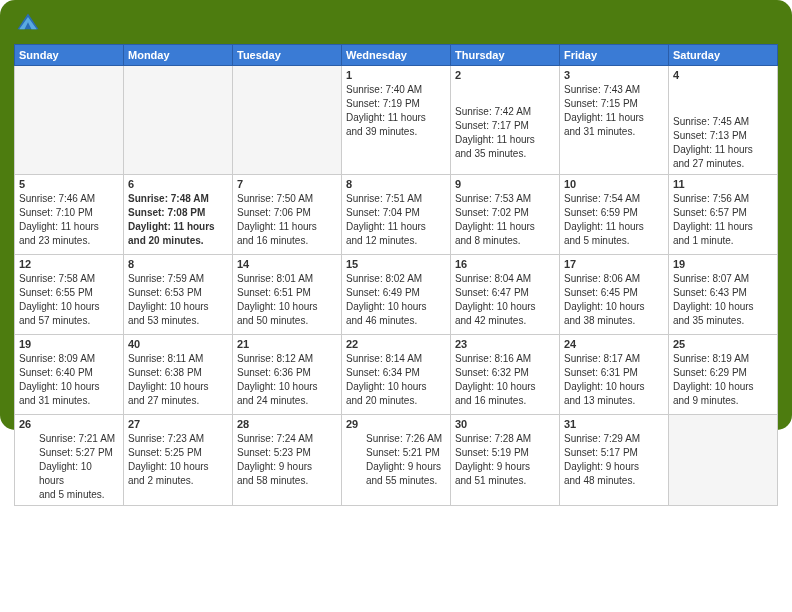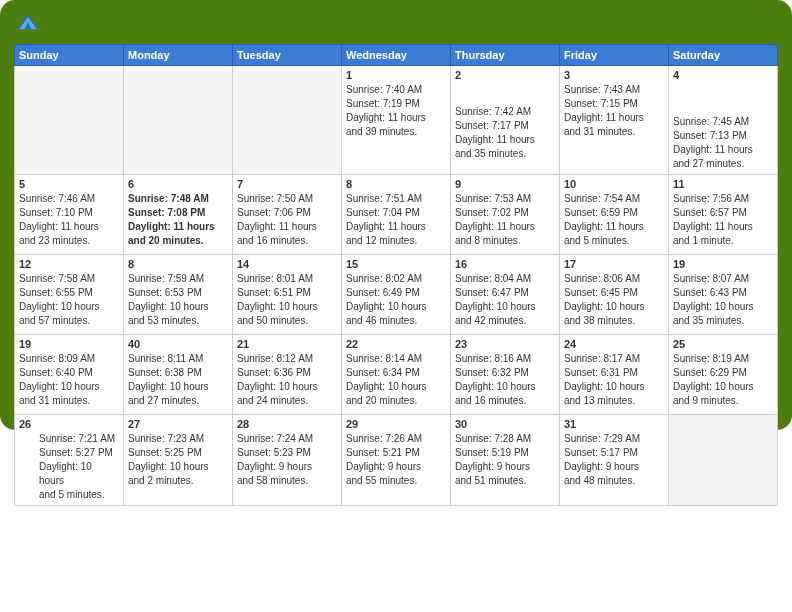--- a/index.html
+++ b/index.html
@@ -334,21 +334,21 @@
           </td>
           <td>
             <span class="day-num">28</span>
             <div class="day-info" style="white-space: pre-line;">Sunrise: 7:24 AM
 Sunset: 5:23 PM
 Daylight: 9 hours
 and 58 minutes.</div>
           </td>
           <td>
             <span class="day-num">29</span>
-            <div class="day-info" style="white-space: pre-line;">Sunrise: 7:26 AM
+            <div class="day-info" style="white-space: pre-line; margin-left: 20px;">Sunrise: 7:26 AM
 Sunset: 5:21 PM
 Daylight: 9 hours
 and 55 minutes.</div>
           </td>
           <td>
             <span class="day-num">30</span>
             <div class="day-info" style="white-space: pre-line;">Sunrise: 7:28 AM
 Sunset: 5:19 PM
 Daylight: 9 hours
 and 51 minutes.</div>

